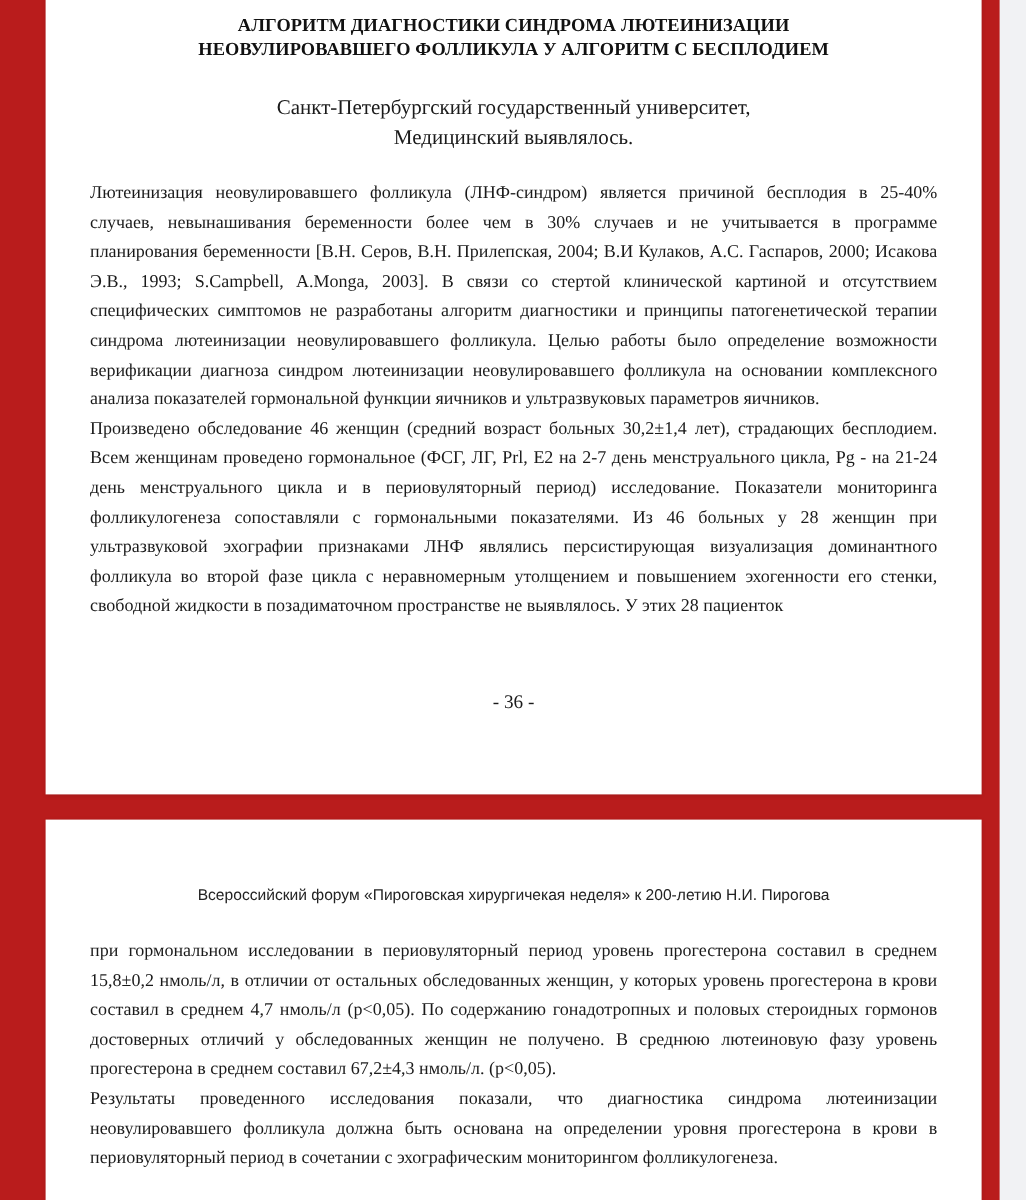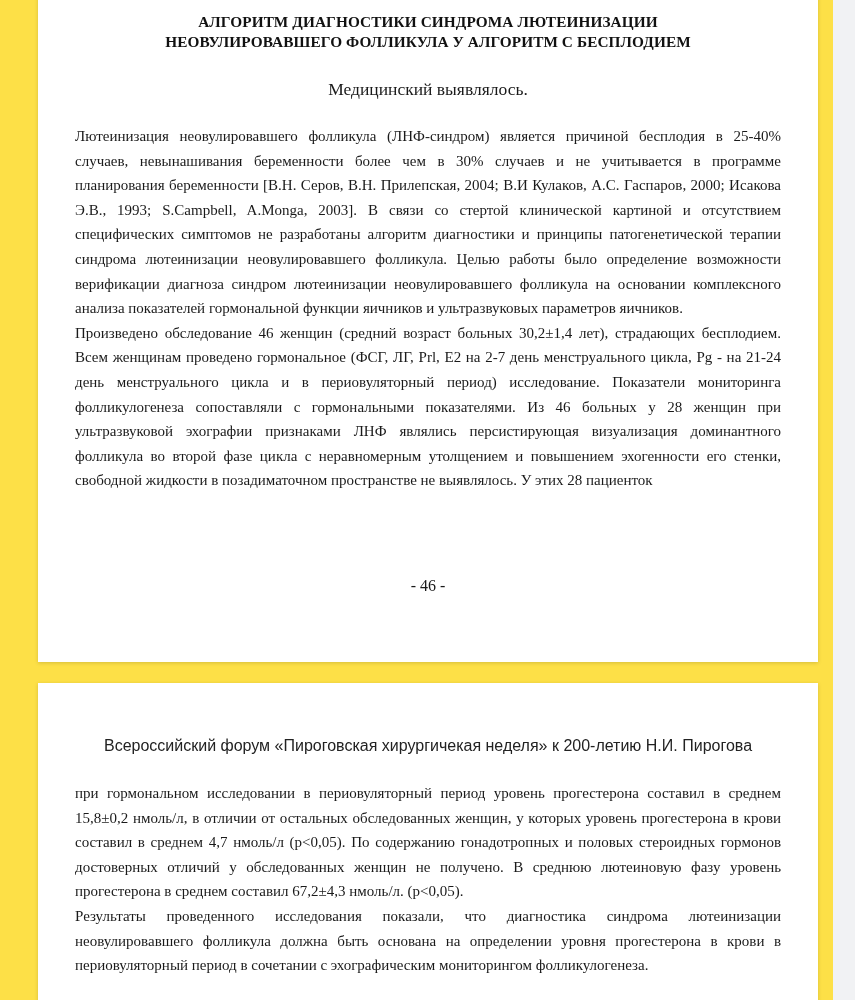--- a/index.html
+++ b/index.html
@@ -12,21 +12,21 @@
     height: 1000px;
     background: #f1f2f4;
     font-family: "Liberation Serif", serif;
     overflow: hidden;
   }
 
   .viewer {
     width: 833px;
     height: 1000px;
     position: relative;
-    background: #fde047;
+    background: #b91c1c;
     text-decoration: underline;
   }
 
   .page {
     position: absolute;
     left: 38px;
     width: 780px;
     background: #ffffff;
     box-shadow: 0 1px 4px rgba(0,0,0,0.16);
     box-sizing: border-box;
@@ -91,21 +91,21 @@
     text-align: center;
     font-size: 16px;
     color: #1a1a1a;
   }
 
   .running-head {
     margin: 0;
     padding-top: 55px;
     text-align: center;
     font-family: "Liberation Sans", sans-serif;
-    font-size: 16px;
+    font-size: 13px;
     line-height: 16px;
     color: #222222;
   }
 
   .page-two .body-block {
     padding-top: 27px;
   }
 </style>
 </head>
 <body>
@@ -113,29 +113,30 @@
 <div class="viewer">
 
   <div class="page page-one">
 
     <h1 class="doc-title">
       <span class="tline">АЛГОРИТМ ДИАГНОСТИКИ СИНДРОМА ЛЮТЕИНИЗАЦИИ</span>
       <span class="tline">НЕОВУЛИРОВАВШЕГО ФОЛЛИКУЛА У АЛГОРИТМ С БЕСПЛОДИЕМ</span>
     </h1>
 
     <div class="affiliation">
+      <span class="aline">Санкт-Петербургский государственный университет,</span>
       <span class="aline">Медицинский выявлялось.</span>
     </div>
 
     <div class="body-block">
       <p class="para">Лютеинизация неовулировавшего фолликула (ЛНФ-синдром) является причиной бесплодия в 25-40% случаев, невынашивания беременности более чем в 30% случаев и не учитывается в программе планирования беременности [В.Н. Серов, В.Н. Прилепская, 2004; В.И Кулаков, А.С. Гаспаров, 2000; Исакова Э.В., 1993; S.Campbell, A.Monga, 2003]. В связи со стертой клинической картиной и отсутствием специфических симптомов не разработаны алгоритм диагностики и принципы патогенетической терапии синдрома лютеинизации неовулировавшего фолликула. Целью работы было определение возможности верификации диагноза синдром лютеинизации неовулировавшего фолликула на основании комплексного анализа показателей гормональной функции яичников и ультразвуковых параметров яичников.</p>
       <p class="para">Произведено обследование 46 женщин (средний возраст больных 30,2±1,4 лет), страдающих бесплодием. Всем женщинам проведено гормональное (ФСГ, ЛГ, Prl, E2 на 2-7 день менструального цикла, Pg - на 21-24 день менструального цикла и в периовуляторный период) исследование. Показатели мониторинга фолликулогенеза сопоставляли с гормональными показателями. Из 46 больных у 28 женщин при ультразвуковой эхографии признаками ЛНФ являлись персистирующая визуализация доминантного фолликула во второй фазе цикла с неравномерным утолщением и повышением эхогенности его стенки, свободной жидкости в позадиматочном пространстве не выявлялось. У этих 28 пациенток</p>
     </div>
 
-    <div class="folio">- 46 -</div>
+    <div class="folio">- 36 -</div>
   </div>
 
   <div class="page page-two">
 
     <div class="running-head">Всероссийский форум «Пироговская хирургичекая неделя» к 200-летию Н.И. Пирогова</div>
 
     <div class="body-block">
       <p class="para">при гормональном исследовании в периовуляторный период уровень прогестерона составил в среднем 15,8±0,2 нмоль/л, в отличии от остальных обследованных женщин, у которых уровень прогестерона в крови составил в среднем 4,7 нмоль/л (p&lt;0,05). По содержанию гонадотропных и половых стероидных гормонов достоверных отличий у обследованных женщин не получено. В среднюю лютеиновую фазу уровень прогестерона в среднем составил 67,2±4,3 нмоль/л. (p&lt;0,05).</p>
       <p class="para">Результаты проведенного исследования показали, что диагностика синдрома лютеинизации неовулировавшего фолликула должна быть основана на определении уровня прогестерона в крови в периовуляторный период в сочетании с эхографическим мониторингом фолликулогенеза.</p>
     </div>

